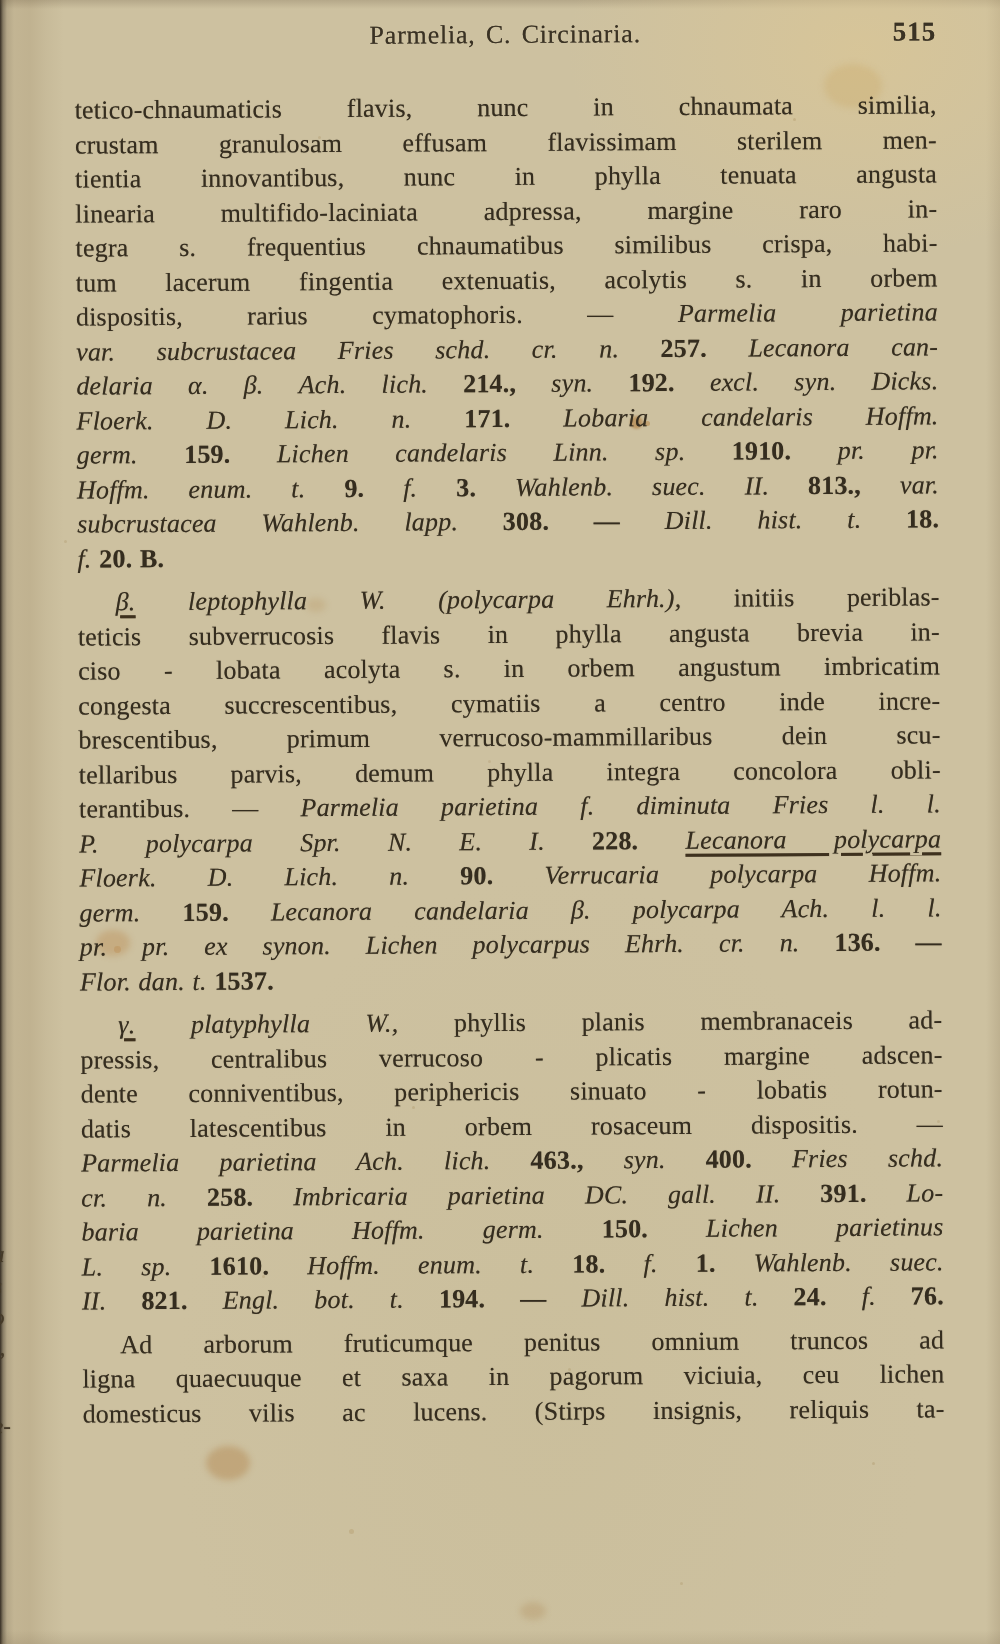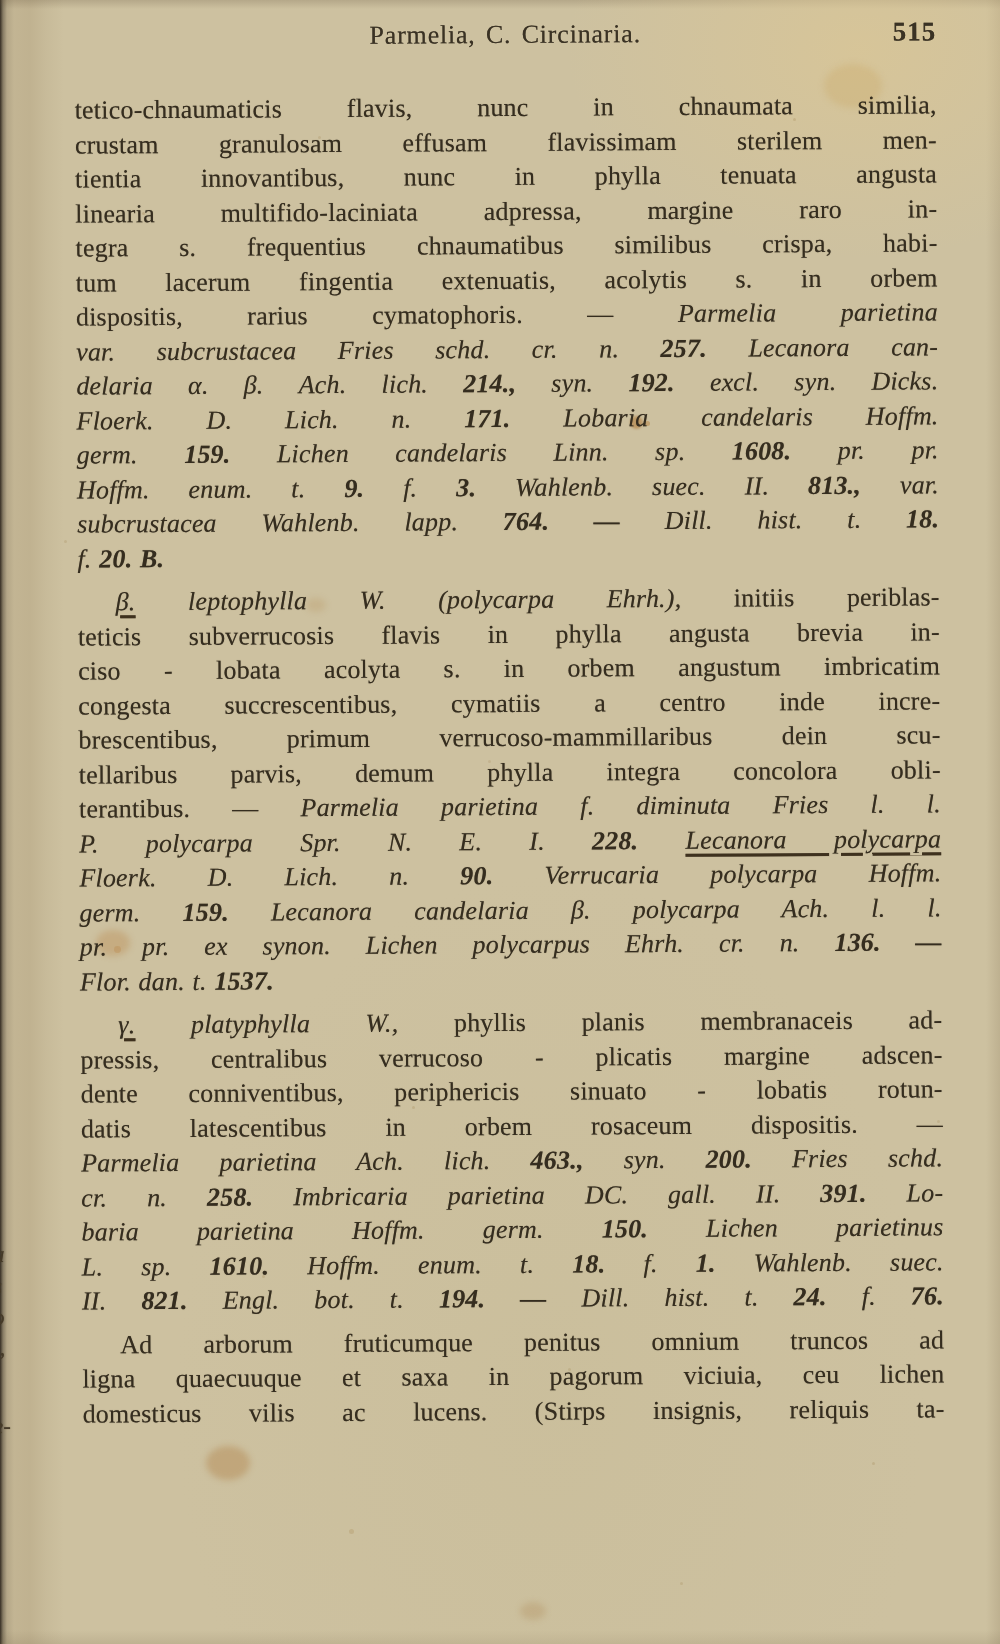--- a/index.html
+++ b/index.html
@@ -76,21 +76,21 @@
   }
   .paragraph{margin:0;}
   .paragraph + .paragraph{margin-top:9px;}
   .line{
     text-align:justify;text-align-last:justify;-moz-text-align-last:justify;
     white-space:normal;word-spacing:1px;
   }
   .line.ind{text-indent:38px;}
   .line.nojust{text-align-last:left;}
   .it{font-style:italic;}
-  .bd{font-weight:bold;font-style:italic;}
+  .bd{font-weight:bold;}
   .ul{
     text-decoration:underline;
     text-decoration-thickness:2.5px;
     text-underline-offset:5px;
     text-decoration-color:rgba(52,38,20,0.85);
   }
   .edge-fragment{
     position:absolute;left:-7px;width:18px;
     font-size:23px;color:#453a28;font-style:italic;
     text-shadow:0 0 1px rgba(60,48,30,0.6);
@@ -120,23 +120,23 @@
           <div class="line"><span>tetico-chnaumaticis flavis, nunc in chnaumata similia,</span></div>
           <div class="line"><span>crustam granulosam effusam flavissimam sterilem men-</span></div>
           <div class="line"><span>tientia innovantibus, nunc in phylla tenuata angusta</span></div>
           <div class="line"><span>linearia multifido-laciniata adpressa, margine raro in-</span></div>
           <div class="line"><span>tegra s. frequentius chnaumatibus similibus crispa, habi-</span></div>
           <div class="line"><span>tum lacerum fingentia extenuatis, acolytis s. in orbem</span></div>
           <div class="line"><span>dispositis, rarius cymatophoris. — </span><span class="it">Parmelia parietina</span></div>
           <div class="line"><span class="it">var. subcrustacea Fries schd. cr. n. </span><span class="bd">257. </span><span class="it">Lecanora can-</span></div>
           <div class="line"><span class="it">delaria α. β. Ach. lich. </span><span class="bd">214., </span><span class="it">syn. </span><span class="bd">192. </span><span class="it">excl. syn. Dicks.</span></div>
           <div class="line"><span class="it">Floerk. D. Lich. n. </span><span class="bd">171. </span><span class="it">Lobaria candelaris Hoffm.</span></div>
-          <div class="line"><span class="it">germ. </span><span class="bd">159. </span><span class="it">Lichen candelaris Linn. sp. </span><span class="bd">1608. </span><span class="it">pr. pr.</span></div>
+          <div class="line"><span class="it">germ. </span><span class="bd">159. </span><span class="it">Lichen candelaris Linn. sp. </span><span class="bd">1910. </span><span class="it">pr. pr.</span></div>
           <div class="line"><span class="it">Hoffm. enum. t. </span><span class="bd">9. </span><span class="it">f. </span><span class="bd">3. </span><span class="it">Wahlenb. suec. II. </span><span class="bd">813., </span><span class="it">var.</span></div>
-          <div class="line"><span class="it">subcrustacea Wahlenb. lapp. </span><span class="bd">764. — </span><span class="it">Dill. hist. t. </span><span class="bd">18.</span></div>
+          <div class="line"><span class="it">subcrustacea Wahlenb. lapp. </span><span class="bd">308. — </span><span class="it">Dill. hist. t. </span><span class="bd">18.</span></div>
           <div class="line nojust"><span class="it">f. </span><span class="bd">20. B.</span></div>
         </div>
         <div class="paragraph">
           <div class="line ind"><span class="it ul">β.</span><span class="it"> leptophylla W. (polycarpa Ehrh.), </span><span>initiis periblas-</span></div>
           <div class="line"><span>teticis subverrucosis flavis in phylla angusta brevia in-</span></div>
           <div class="line"><span>ciso - lobata acolyta s. in orbem angustum imbricatim</span></div>
           <div class="line"><span>congesta succrescentibus, cymatiis a centro inde incre-</span></div>
           <div class="line"><span>brescentibus, primum verrucoso-mammillaribus dein scu-</span></div>
           <div class="line"><span>tellaribus parvis, demum phylla integra concolora obli-</span></div>
           <div class="line"><span>terantibus. — </span><span class="it">Parmelia parietina f. diminuta Fries l. l.</span></div>
@@ -144,21 +144,21 @@
           <div class="line"><span class="it">Floerk. D. Lich. n. </span><span class="bd">90. </span><span class="it">Verrucaria polycarpa Hoffm.</span></div>
           <div class="line"><span class="it">germ. </span><span class="bd">159. </span><span class="it">Lecanora candelaria β. polycarpa Ach. l. l.</span></div>
           <div class="line"><span class="it">pr. pr. ex synon. Lichen polycarpus Ehrh. cr. n. </span><span class="bd">136. —</span></div>
           <div class="line nojust"><span class="it">Flor. dan. t. </span><span class="bd">1537.</span></div>
         </div>
         <div class="paragraph">
           <div class="line ind"><span class="it ul">γ.</span><span class="it"> platyphylla W., </span><span>phyllis planis membranaceis ad-</span></div>
           <div class="line"><span>pressis, centralibus verrucoso - plicatis margine adscen-</span></div>
           <div class="line"><span>dente conniventibus, periphericis sinuato - lobatis rotun-</span></div>
           <div class="line"><span>datis latescentibus in orbem rosaceum dispositis. —</span></div>
-          <div class="line"><span class="it">Parmelia parietina Ach. lich. </span><span class="bd">463., </span><span class="it">syn. </span><span class="bd">200. </span><span class="it">Fries schd.</span></div>
+          <div class="line"><span class="it">Parmelia parietina Ach. lich. </span><span class="bd">463., </span><span class="it">syn. </span><span class="bd">400. </span><span class="it">Fries schd.</span></div>
           <div class="line"><span class="it">cr. n. </span><span class="bd">258. </span><span class="it">Imbricaria parietina DC. gall. II. </span><span class="bd">391. </span><span class="it">Lo-</span></div>
           <div class="line"><span class="it">baria parietina Hoffm. germ. </span><span class="bd">150. </span><span class="it">Lichen parietinus</span></div>
           <div class="line"><span class="it">L. sp. </span><span class="bd">1610. </span><span class="it">Hoffm. enum. t. </span><span class="bd">18. </span><span class="it">f. </span><span class="bd">1. </span><span class="it">Wahlenb. suec.</span></div>
           <div class="line"><span class="it">II. </span><span class="bd">821. </span><span class="it">Engl. bot. t. </span><span class="bd">194. — </span><span class="it">Dill. hist. t. </span><span class="bd">24. </span><span class="it">f. </span><span class="bd">76.</span></div>
         </div>
         <div class="paragraph">
           <div class="line ind"><span>Ad arborum fruticumque penitus omnium truncos ad</span></div>
           <div class="line"><span>ligna quaecuuque et saxa in pagorum viciuia, ceu lichen</span></div>
           <div class="line"><span>domesticus vilis ac lucens. (Stirps insignis, reliquis ta-</span></div>
         </div>

